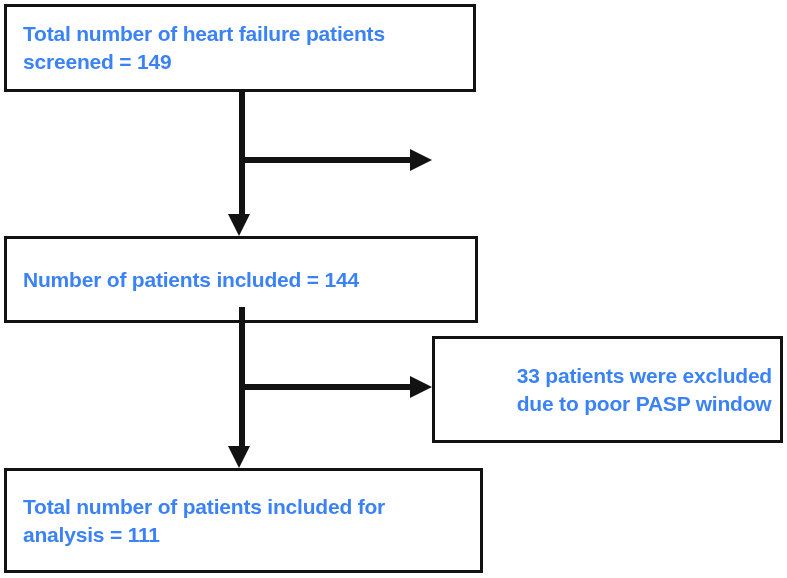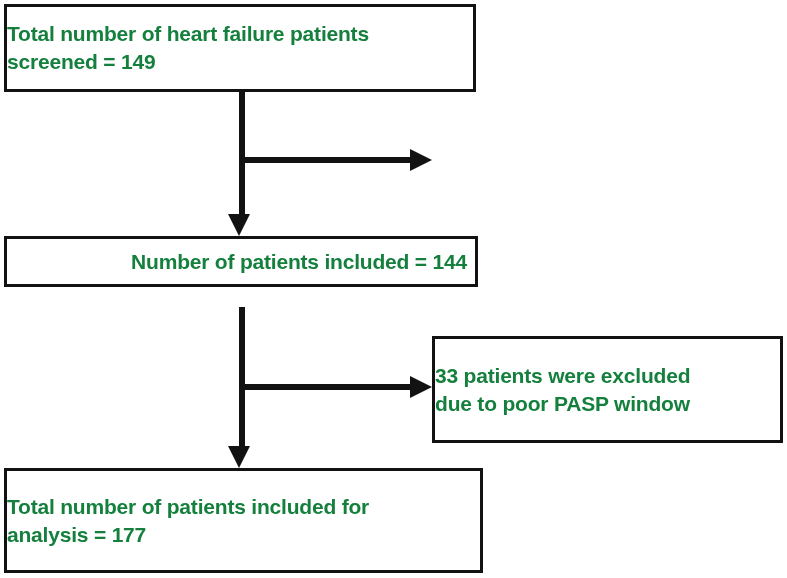--- a/index.html
+++ b/index.html
@@ -22,32 +22,33 @@
     background: #ffffff;
     border: 3px solid #121212;
     display: flex;
     align-items: center;
   }
   .node-text {
     display: block;
     font-weight: 700;
     font-size: 21px;
     line-height: 1.32;
-    color: #15803d;
+    color: #3b82f6;
     letter-spacing: -0.2px;
     white-space: pre-line;
+    padding-left: 16px;
     padding-right: 8px;
   }
   
   #box-screened  { left: 4px;   top: 4px;   width: 472px; height: 88px; }
-  #box-included  { left: 4px;   top: 236px; width: 474px; height: 51px; justify-content: flex-end; }
+  #box-included  { left: 4px;   top: 236px; width: 474px; height: 87px; }
   #box-analysis  { left: 4px;   top: 468px; width: 479px; height: 105px; }
   
   #box-consent   { left: 432px; top: 126px; width: 346px; height: 71px; }
-  #box-excluded  { left: 432px; top: 336px; width: 351px; height: 107px; }
+  #box-excluded  { left: 432px; top: 336px; width: 351px; height: 107px; justify-content: flex-end; }
 
   
   .v-line {
     position: absolute;
     width: 6px;
     background: #121212;
   }
   .h-line {
     position: absolute;
     height: 6px;
@@ -97,21 +98,21 @@
     <span class="node-text">Number of patients included = 144</span>
   </div>
 
   <div class="node-box" id="box-excluded">
     <span class="node-text">33 patients were excluded
 due to poor PASP window</span>
   </div>
 
   <div class="node-box" id="box-analysis">
     <span class="node-text">Total number of patients included for
-analysis = 177</span>
+analysis = 111</span>
   </div>
 
   <div class="v-line" id="trunk-upper"></div>
   <div class="arrow-down" id="arrowhead-upper"></div>
 
   <div class="h-line" id="branch-consent"></div>
   <div class="arrow-right" id="arrowhead-consent"></div>
 
   <div class="v-line" id="trunk-lower"></div>
   <div class="arrow-down" id="arrowhead-lower"></div>

